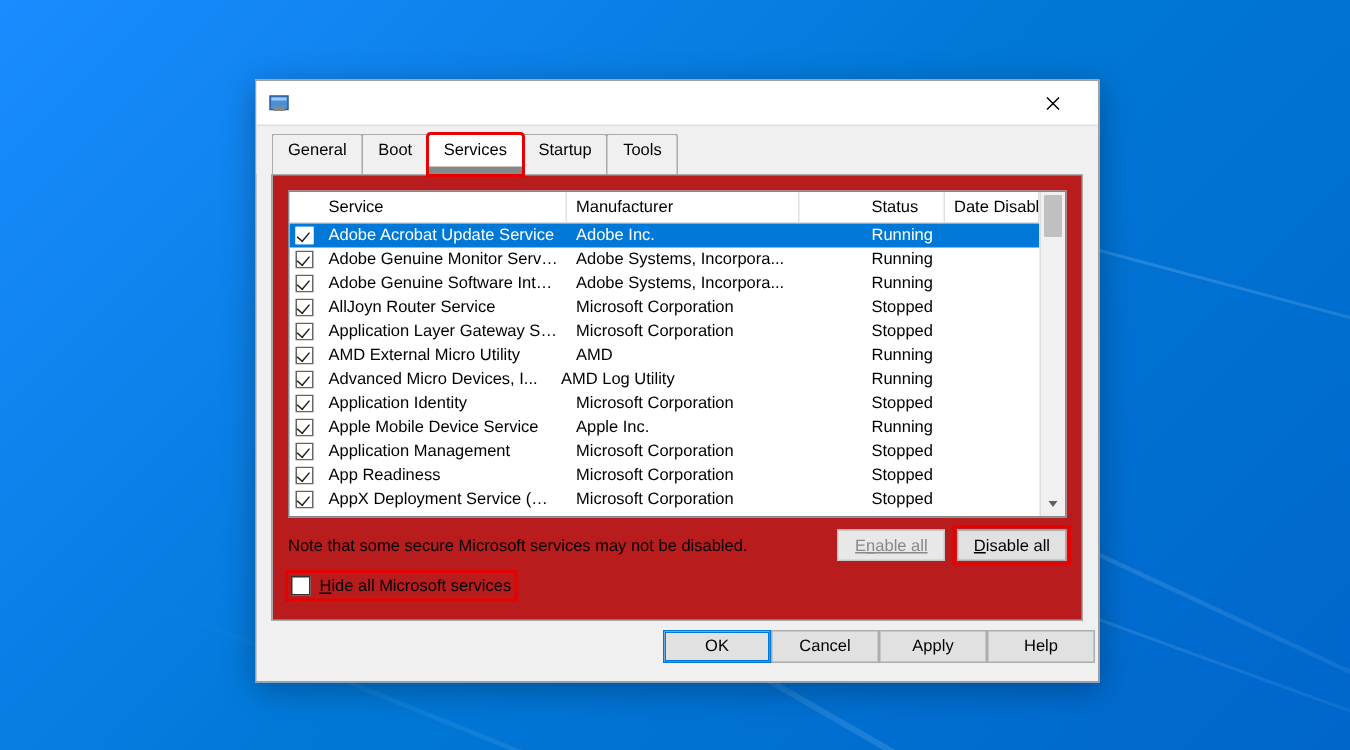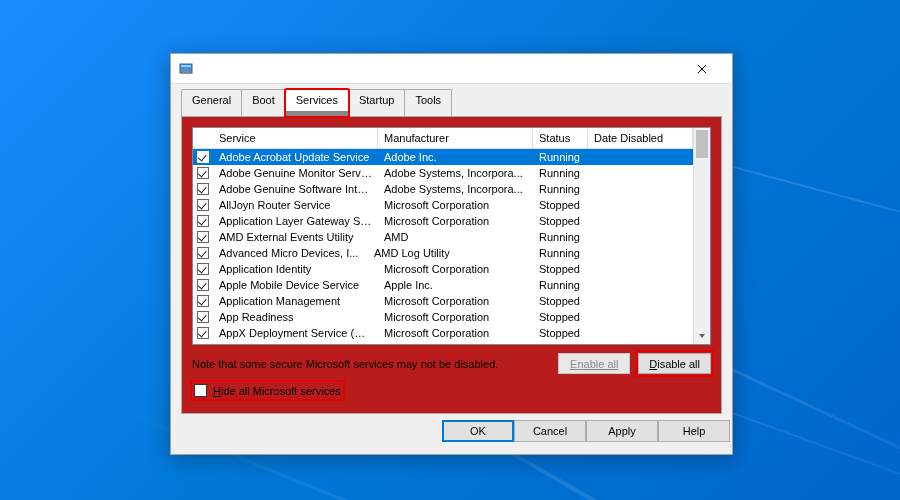--- a/index.html
+++ b/index.html
@@ -66,21 +66,21 @@
 .list-header {
   display: flex; background: #fff; border-bottom: 1px solid #e0e0e0;
 }
 .list-header .col {
   padding: 4px 6px; font-size: 11px; font-weight: normal;
   border-right: 1px solid #e0e0e0; white-space: nowrap; overflow: hidden;
 }
 .col-check { width: 20px; flex: none; border-right: none !important; }
 .col-service { width: 165px; flex: none; }
 .col-mfr { width: 155px; flex: none; }
-.col-status { width: 55px; flex: none; }
+.col-status { width: 55px; flex: none; margin-left: 42px; }
 .col-date { flex: 1; }
 .list-rows { }
 .row {
   display: flex; align-items: center; height: 16px; font-size: 11px;
 }
 .row.selected { background: #0078d7; color: #fff; }
 .row .col { padding: 0 6px; white-space: nowrap; overflow: hidden; text-overflow: ellipsis; }
 .row .col-check { padding: 0 0 0 4px; display: flex; align-items: center; }
 .chk {
   width: 12px; height: 12px; border: 1px solid #666; background: #fff;
@@ -226,21 +226,21 @@
               </div>
               <div class="col col-service">Application Layer Gateway Service</div>
               <div class="col col-mfr">Microsoft Corporation</div>
               <div class="col col-status">Stopped</div>
               <div class="col col-date"></div>
             </div>
             <div class="row">
               <div class="col col-check">
                 <span class="chk checked"></span>
               </div>
-              <div class="col col-service">AMD External Events Utility</div>
+              <div class="col col-service">AMD External Micro Utility</div>
               <div class="col col-mfr">AMD</div>
               <div class="col col-status">Running</div>
               <div class="col col-date"></div>
             </div>
             <div class="row">
               <div class="col col-check">
                 <span class="chk checked"></span>
               </div>
               <div class="col col-mfr">Advanced Micro Devices, I...</div>
               <div class="col col-service">AMD Log Utility</div>

